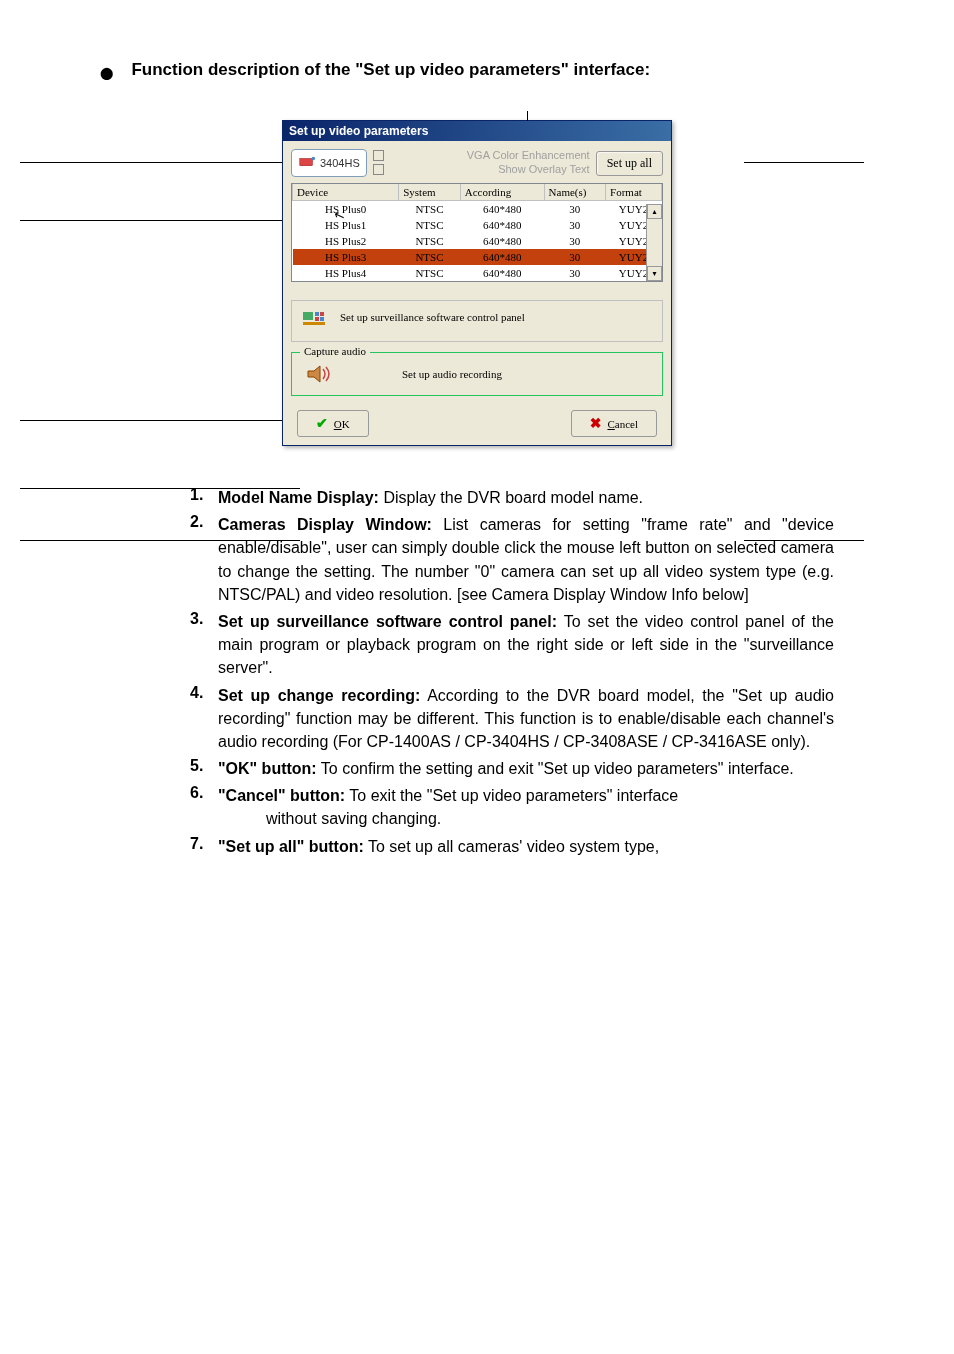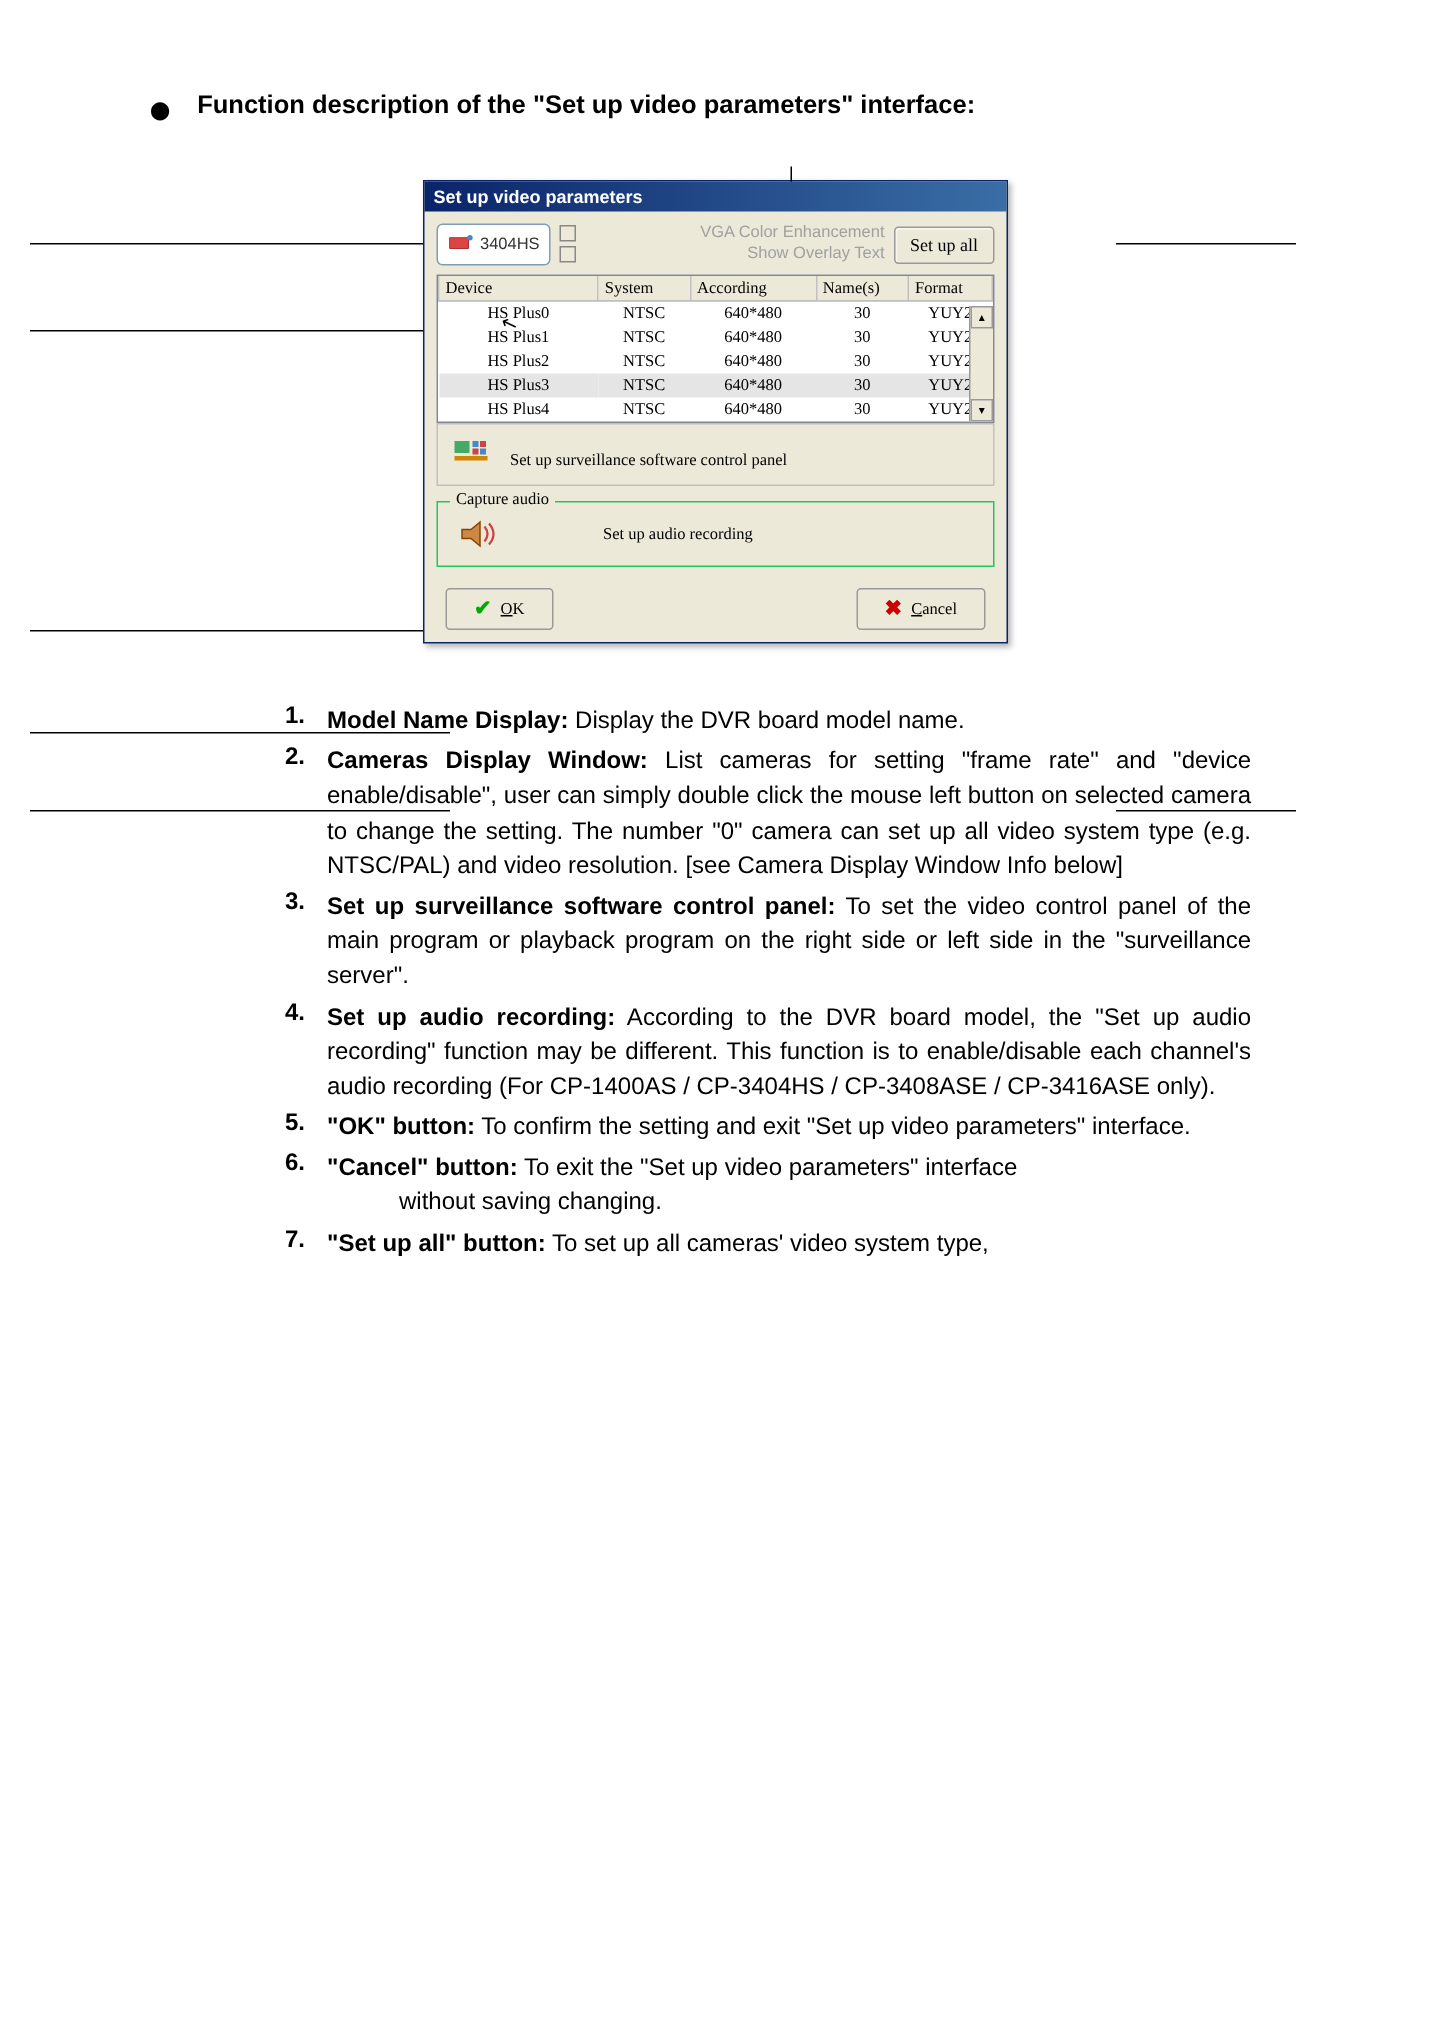--- a/index.html
+++ b/index.html
@@ -25,32 +25,32 @@
     .checks { flex: 1; color: #a0a0a0; font-size: 11px; }
     .check-row { display: flex; align-items: center; gap: 4px; margin-bottom: 2px; justify-content: space-between; }
     .fake-check { width: 11px; height: 11px; border: 1px solid #888; background: #ece9d8; }
     
     .setup-all-btn { background: #ece9d8; border: 1px solid #999; border-radius: 3px; padding: 4px 10px; font-size: 12px; font-family: Tahoma; box-shadow: 1px 1px 1px rgba(255,255,255,0.7) inset; }
     
     .table-wrap { border: 1px solid #828790; background: #fff; width: 100%; position: relative; }
     .dev-table { width: 100%; border-collapse: collapse; font-size: 11px; font-family: Tahoma; }
     .dev-table th { background: #ece9d8; border: 1px solid #c0c0c0; border-top: none; padding: 2px 4px; font-weight: normal; text-align: left; }
     .dev-table td { padding: 2px 4px; text-align: center; }
-    .dev-table tr.sel td { background: #e5e5e5; }
+    .dev-table tr.sel td { background: #c2410c; }
     .col-device { width: 95px; margin-left: 28px; }
     .col-system { width: 55px; }
     .col-res { width: 75px; }
     .col-frames { width: 55px; text-align: center; }
     .col-format { width: 50px; }
     .scroll-col { width: 16px; background: #ece9d8; border-left: 1px solid #999; position: absolute; right: 0; top: 20px; bottom: 0; display: flex; flex-direction: column; justify-content: space-between; }
     .scroll-btn { width: 15px; height: 15px; background: #ece9d8; border: 1px solid #999; font-size: 8px; display: flex; align-items: center; justify-content: center; }
     
     .cursor-arrow { position: absolute; left: 42px; top: 24px; font-size: 13px; pointer-events: none; transform: rotate(-20deg); }
     
-    .mid-box { border: 1px solid #c0c0c0; padding: 10px; display: flex; align-items: flex-end; gap: 10px; }
+    .mid-box { margin-top: 18px; border: 1px solid #c0c0c0; padding: 10px; display: flex; align-items: flex-start; gap: 10px; }
     .mid-icon { width: 28px; height: 20px; }
     .mid-label { font-size: 11px; font-family: Tahoma; }
     
     .group-box { margin-top: 10px; border: 1px solid #22c55e; padding: 10px 10px 10px 10px; position: relative; }
     .group-title { position: absolute; top: -8px; left: 8px; background: #ece9d8; padding: 0 4px; font-size: 11px; font-family: Tahoma; }
     .audio-row { display: flex; align-items: center; gap: 18px; padding-left: 4px; }
     .audio-icon { width: 28px; height: 22px; }
     .audio-label { font-size: 11px; font-family: Tahoma; margin-left: 50px; }
     
     .btn-row { display: flex; justify-content: space-between; margin-top: 14px; padding: 0 6px; }
@@ -220,21 +220,21 @@
     <div class="list-item">
       <span class="list-num">2.</span>
       <span class="list-body"><span class="bold">Cameras Display Window:</span> List cameras for setting "frame rate" and "device enable/disable", user can simply double click the mouse left button on selected camera to change the setting. The number "0" camera can set up all video system type (e.g. NTSC/PAL) and video resolution. [see Camera Display Window Info below]</span>
     </div>
     <div class="list-item">
       <span class="list-num">3.</span>
       <span class="list-body"><span class="bold">Set up surveillance software control panel:</span> To set the video control panel of the main program or playback program on the right side or left side in the "surveillance server".</span>
     </div>
     <div class="list-item">
       <span class="list-num">4.</span>
-      <span class="list-body"><span class="bold">Set up audio recording:</span> According to the DVR board model, the "Set up audio recording" function may be different. This function is to enable/disable each channel's audio recording (For CP-1400AS / CP-3404HS / CP-3408ASE / CP-3416ASE only).</span>
+      <span class="list-body"><span class="bold">Set up change recording:</span> According to the DVR board model, the "Set up audio recording" function may be different. This function is to enable/disable each channel's audio recording (For CP-1400AS / CP-3404HS / CP-3408ASE / CP-3416ASE only).</span>
     </div>
     <div class="list-item">
       <span class="list-num">5.</span>
       <span class="list-body"><span class="bold">"OK" button:</span> To confirm the setting and exit "Set up video parameters" interface.</span>
     </div>
     <div class="list-item">
       <span class="list-num">6.</span>
       <span class="list-body"><span class="bold">"Cancel" button:</span> To exit the "Set up video parameters" interface<br><span class="sub-indent" style="display:inline-block;">without saving changing.</span></span>
     </div>
     <div class="list-item">

